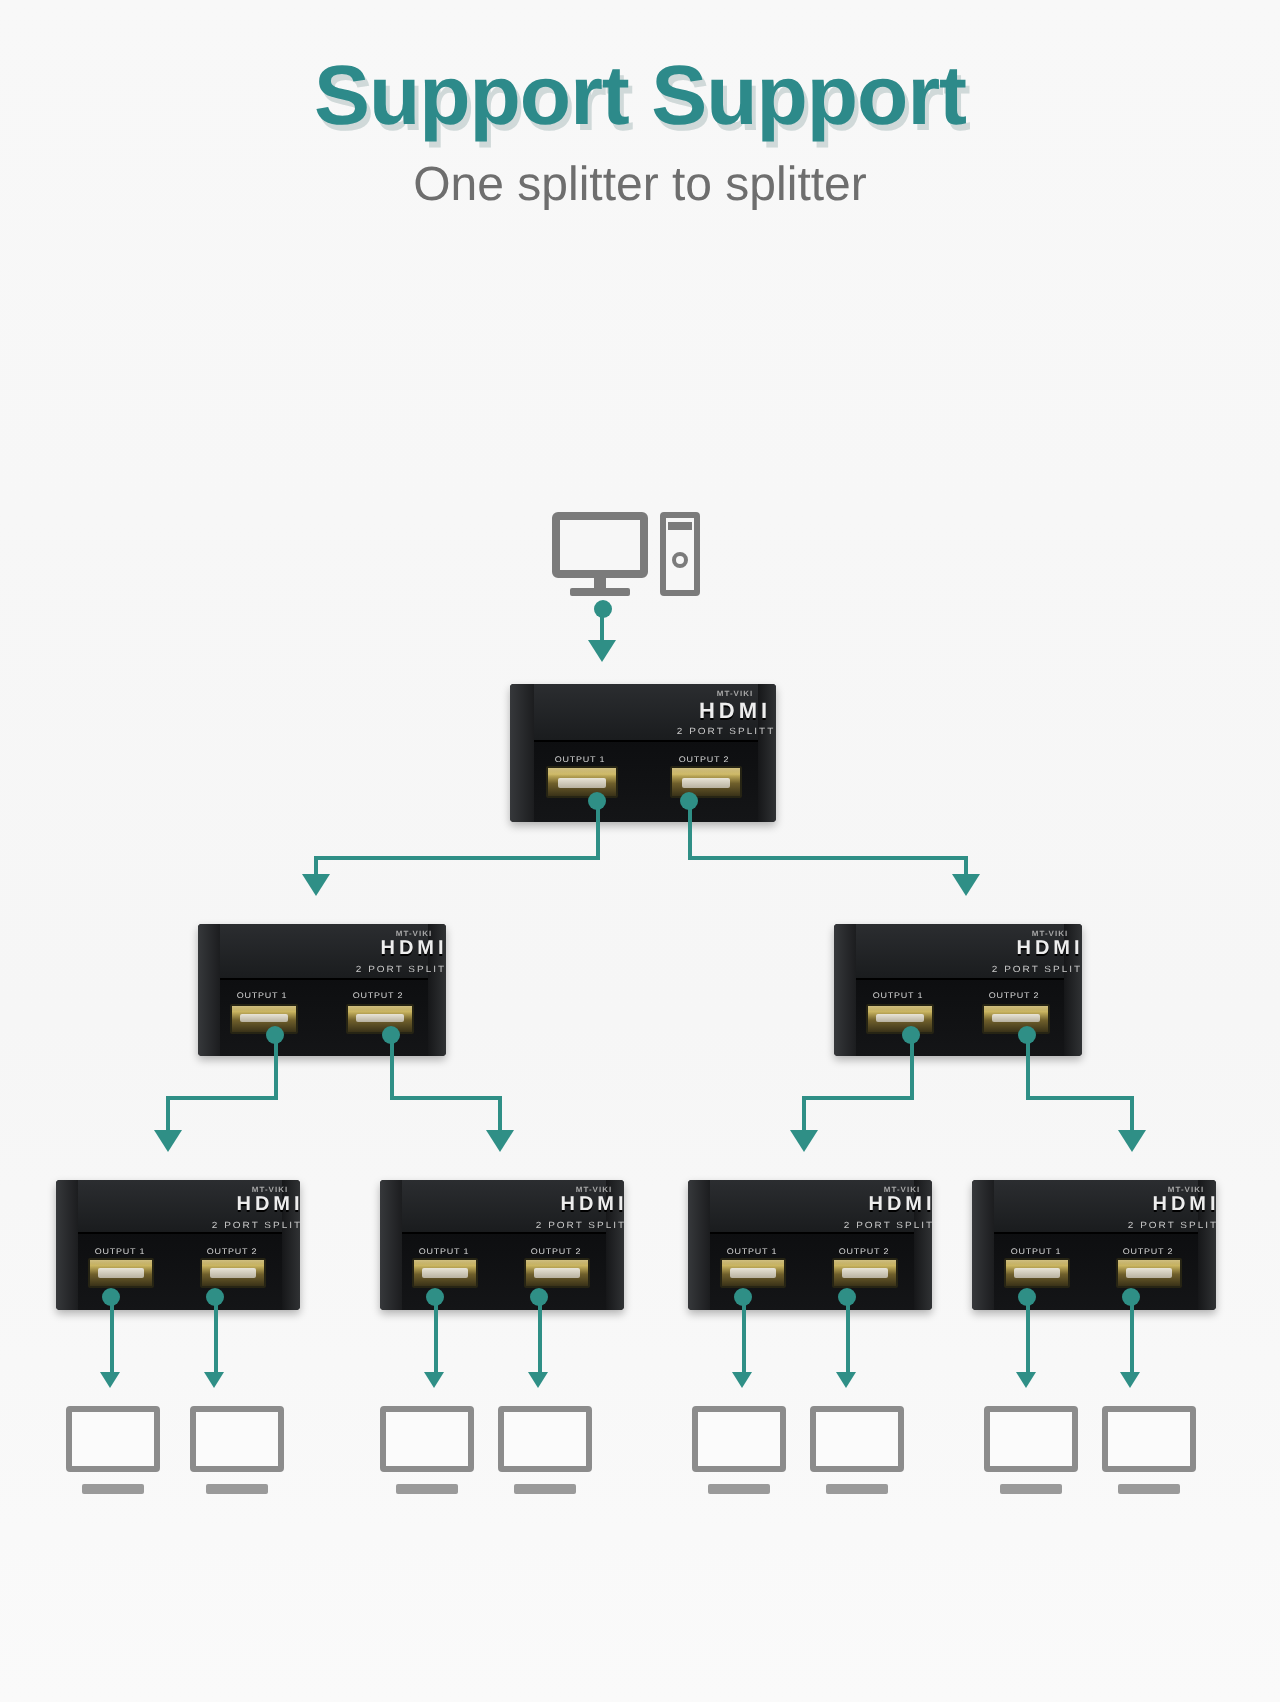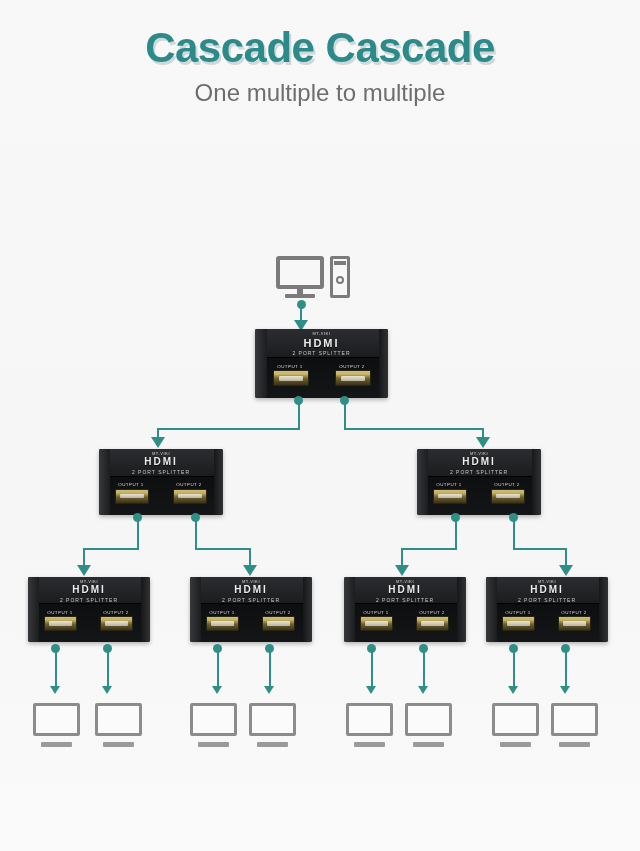--- a/index.html
+++ b/index.html
@@ -67,26 +67,27 @@
     position: absolute; left: 58px; top: 5px; width: 12px; height: 4px; background: #7b7b7b;
   }
   .pc .tower-knob {
     position: absolute; left: 60px; top: 20px; width: 8px; height: 8px;
     border: 2px solid #7b7b7b; border-radius: 50%;
   }
 
   
   .dev { position: absolute; }
   .dev .body {
-    position: absolute; left: 0; top: 1px;
+    position: absolute; left: 0; top: 14px;
     width: 100%; height: 100%;
     background: linear-gradient(180deg, #26282a 0%, #161719 38%, #0d0e10 39%, #141517 100%);
     border-radius: 2px;
     box-shadow: 0 2px 4px rgba(0,0,0,0.28);
     overflow: hidden;
+    padding-left: 46px;
   }
   .dev .top-face {
     position: absolute; left: 0; top: 0; width: 100%; height: 42%;
     background: linear-gradient(180deg, #2b2d30 0%, #1a1c1e 100%);
     border-bottom: 1px solid #000;
   }
   .dev .side-l {
     position: absolute; left: 0; top: 0; width: 9%; height: 100%;
     background: linear-gradient(90deg, #36383b 0%, #1c1d1f 100%);
   }
@@ -167,22 +168,22 @@
     border-left: 5px solid transparent;
     border-right: 5px solid transparent;
     border-top: 8px solid #2f8f86;
   }
 </style>
 </head>
 <body>
 
 <div id="page">
 
-  <div class="title">Cascade Cascade</div>
-  <div class="subtitle">One multiple to multiple</div>
+  <div class="title">Support Support</div>
+  <div class="subtitle">One splitter to splitter</div>
 
 
   <div class="pc">
     <div class="screen"></div>
     <div class="neck"></div>
     <div class="base"></div>
     <div class="tower"></div>
     <div class="tower-slot"></div>
     <div class="tower-knob"></div>
   </div>

